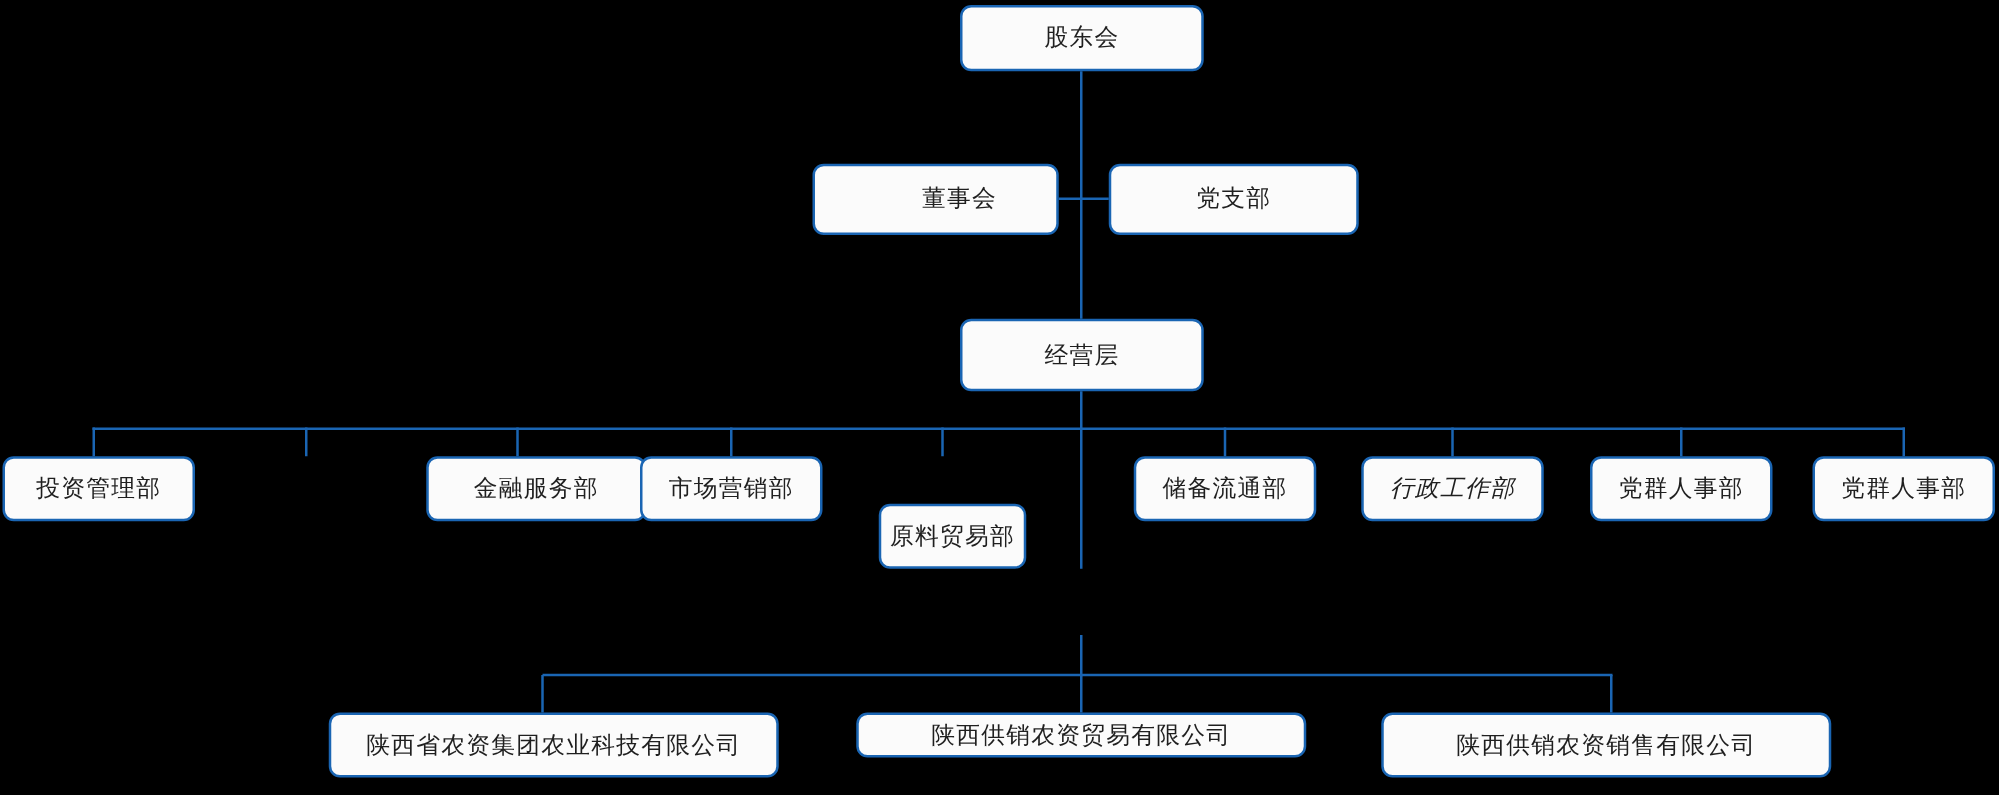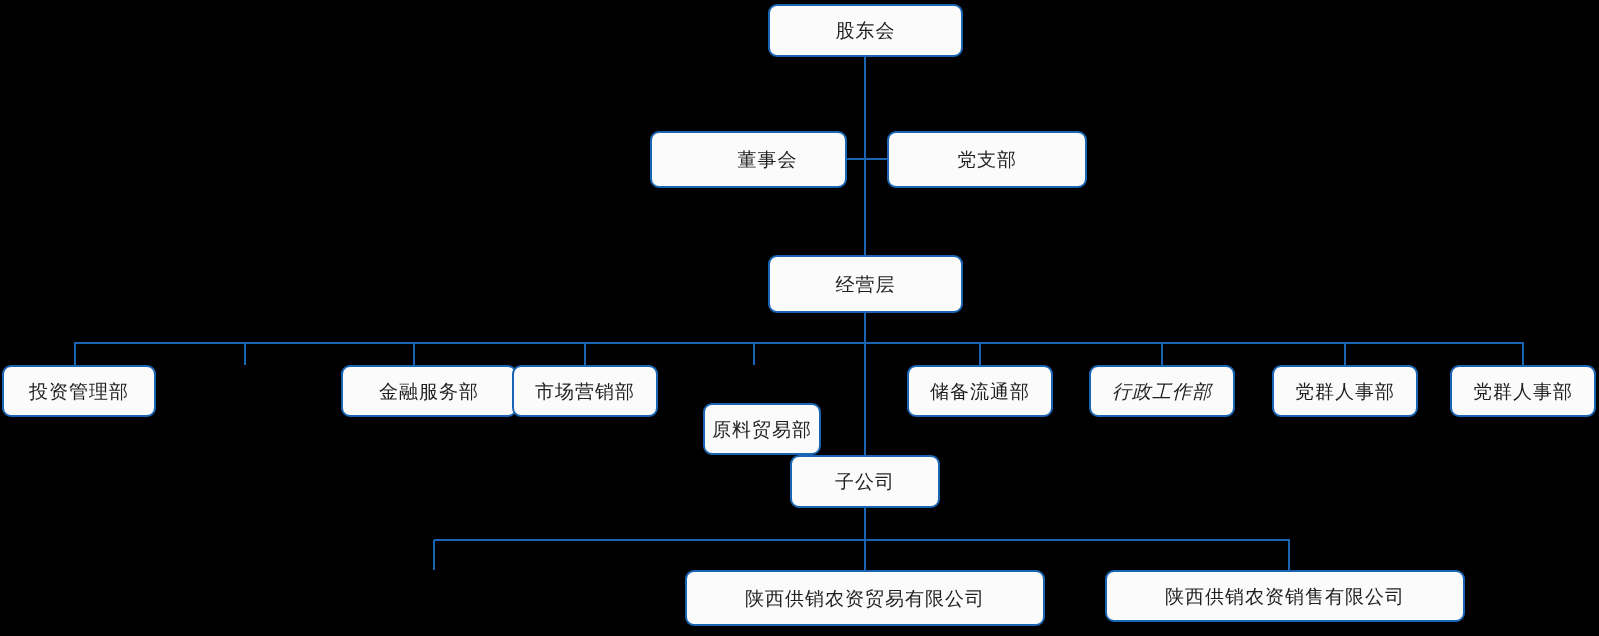--- a/index.html
+++ b/index.html
@@ -88,24 +88,24 @@
   <div class="node" style="left:1089px; top:365px; width:146px; height:52px;font-style:italic;">
     <span>行政工作部</span>
   </div>
   <div class="node" style="left:1272px; top:365px; width:146px; height:52px;">
     <span>党群人事部</span>
   </div>
   <div class="node" style="left:1450px; top:365px; width:146px; height:52px;">
     <span>党群人事部</span>
   </div>
 
-  <div class="node" style="left:790px; top:455px; width:150px; height:53px;">
-    <span>子公司</span>
+
+  <div class="node" style="left:263px; top:570px; width:360px; height:52px;">
+    <span>陕西省农资集团农业科技有限公司</span>
   </div>
-
-  <div class="node" style="left:685px; top:570px; width:360px; height:56px;">
+  <div class="node" style="left:685px; top:570px; width:360px; height:36px;">
     <span>陕西供销农资贸易有限公司</span>
   </div>
   <div class="node" style="left:1105px; top:570px; width:360px; height:52px;">
     <span>陕西供销农资销售有限公司</span>
   </div>
 
 </div>
 
 </body></html>

